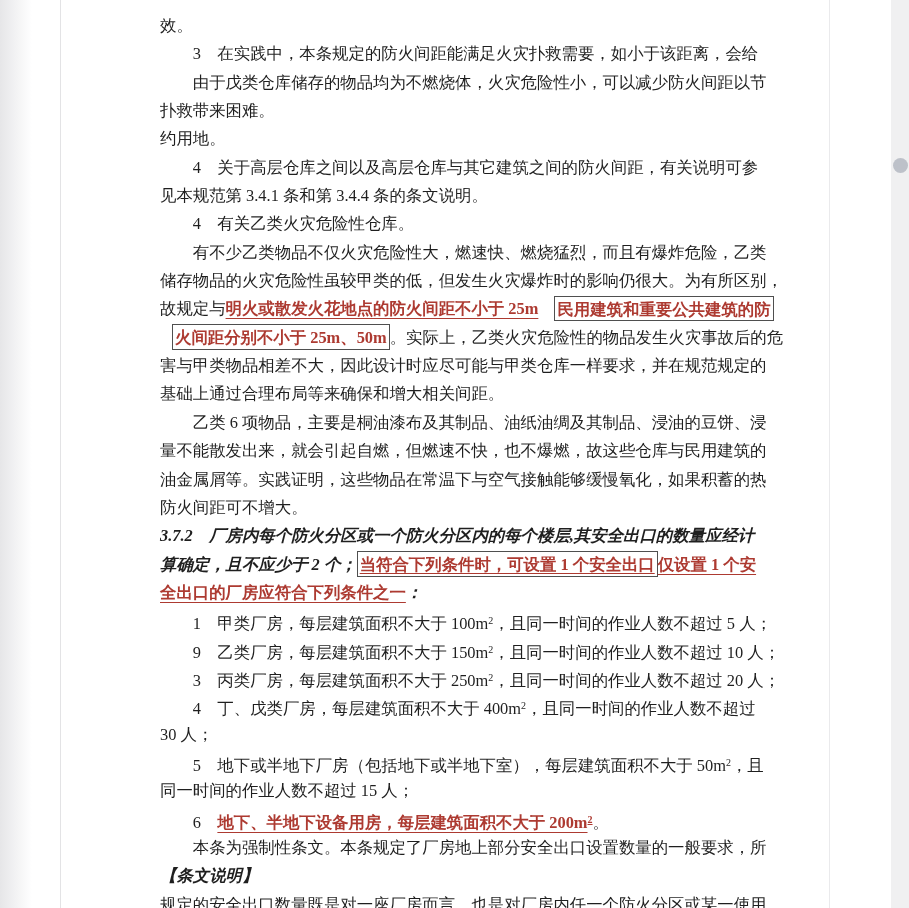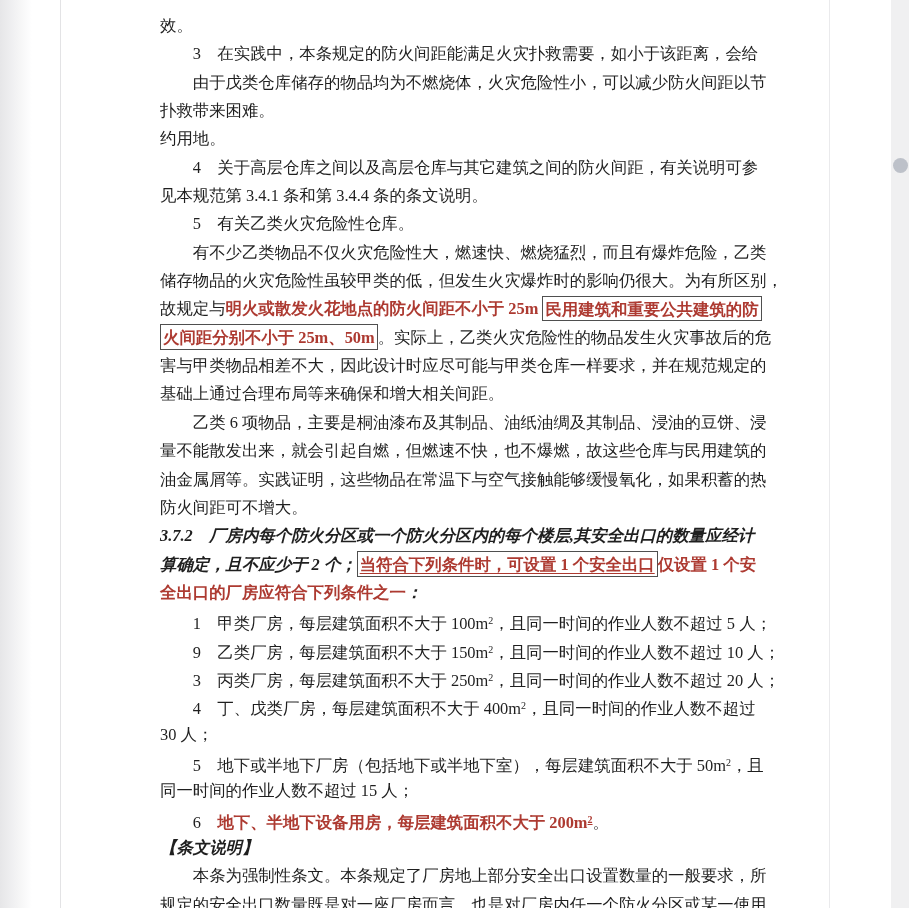--- a/index.html
+++ b/index.html
@@ -29,25 +29,25 @@
   .content{
     position:absolute;left:99px;top:12px;width:580px;
     font-size:16.4px;color:var(--ink);
   }
   .line{
     height:28.35px;line-height:28.35px;white-space:pre;
   }
   .sb{font-weight:700;font-style:italic;}
   .sr{
     color:var(--red);font-weight:600;
-    text-underline-offset:4px;text-decoration-thickness:1.4px;text-align:center;
+    text-decoration:underline;text-underline-offset:4px;text-decoration-thickness:1.4px;text-align:center;
   }
   .srx{
     color:var(--red);font-weight:600;
-    border:1.4px solid var(--boxb);padding:2.5px 2px 2px 2px;
+    border:1.4px solid var(--boxb);padding:2.5px 2px 2px 2px;margin-left:12px;
   }
   .srxu{
     color:var(--red);font-weight:600;
     border:1.4px solid var(--boxb);padding:2.5px 2px 2px 2px;
     text-decoration:underline;text-underline-offset:3px;text-decoration-thickness:1.3px;
   }
   .ssup{font-size:10px;vertical-align:5px;}
   .srsup{
     font-size:10px;vertical-align:5px;color:var(--red);font-weight:600;
     text-decoration:underline;text-decoration-thickness:1px;
@@ -68,21 +68,21 @@
 
 <div class="page">
   <div class="content">
       <div class="line"><span>效。</span></div>
       <div class="line"><span>　　3　在实践中，本条规定的防火间距能满足火灾扑救需要，如小于该距离，会给</span></div>
       <div class="line"><span>　　由于戊类仓库储存的物品均为不燃烧体，火灾危险性小，可以减少防火间距以节</span></div>
       <div class="line"><span>扑救带来困难。</span></div>
       <div class="line"><span>约用地。</span></div>
       <div class="line"><span>　　4　关于高层仓库之间以及高层仓库与其它建筑之间的防火间距，有关说明可参</span></div>
       <div class="line"><span>见本规范第 3.4.1 条和第 3.4.4 条的条文说明。</span></div>
-      <div class="line"><span>　　5　有关乙类火灾危险性仓库。</span></div>
+      <div class="line"><span>　　4　有关乙类火灾危险性仓库。</span></div>
       <div class="line"><span>　　有不少乙类物品不仅火灾危险性大，燃速快、燃烧猛烈，而且有爆炸危险，乙类</span></div>
       <div class="line"><span>储存物品的火灾危险性虽较甲类的低，但发生火灾爆炸时的影响仍很大。为有所区别，</span></div>
       <div class="line"><span>故规定与</span><span class="sr">明火或散发火花地点的防火间距不小于 25m</span><span> </span><span class="srx">民用建筑和重要公共建筑的防</span></div>
       <div class="line"><span class="srx">火间距分别不小于 25m、50m</span><span>。实际上，乙类火灾危险性的物品发生火灾事故后的危</span></div>
       <div class="line"><span>害与甲类物品相差不大，因此设计时应尽可能与甲类仓库一样要求，并在规范规定的</span></div>
       <div class="line"><span>基础上通过合理布局等来确保和增大相关间距。</span></div>
       <div class="line"><span>　　乙类 6 项物品，主要是桐油漆布及其制品、油纸油绸及其制品、浸油的豆饼、浸</span></div>
       <div class="line"><span>量不能散发出来，就会引起自燃，但燃速不快，也不爆燃，故这些仓库与民用建筑的</span></div>
       <div class="line"><span>油金属屑等。实践证明，这些物品在常温下与空气接触能够缓慢氧化，如果积蓄的热</span></div>
       <div class="line"><span>防火间距可不增大。</span></div>
@@ -90,21 +90,21 @@
       <div class="line"><span class="sb">算确定，且不应少于 2 个；</span><span class="srxu">当符合下列条件时，可设置 1 个安全出口</span><span class="sr">仅设置 1 个安</span></div>
       <div class="line"><span class="sr">全出口的厂房应符合下列条件之一</span><span class="sb">：</span></div>
       <div class="line"><span>　　1　甲类厂房，每层建筑面积不大于 100m</span><span class="ssup">2</span><span>，且同一时间的作业人数不超过 5 人；</span></div>
       <div class="line"><span>　　9　乙类厂房，每层建筑面积不大于 150m</span><span class="ssup">2</span><span>，且同一时间的作业人数不超过 10 人；</span></div>
       <div class="line"><span>　　3　丙类厂房，每层建筑面积不大于 250m</span><span class="ssup">2</span><span>，且同一时间的作业人数不超过 20 人；</span></div>
       <div class="line"><span>　　4　丁、戊类厂房，每层建筑面积不大于 400m</span><span class="ssup">2</span><span>，且同一时间的作业人数不超过</span></div>
       <div class="line"><span>30 人；</span></div>
       <div class="line"><span>　　5　地下或半地下厂房（包括地下或半地下室），每层建筑面积不大于 50m</span><span class="ssup">2</span><span>，且</span></div>
       <div class="line"><span>同一时间的作业人数不超过 15 人；</span></div>
       <div class="line"><span>　　6　</span><span class="sr">地下、半地下设备用房，每层建筑面积不大于 200m</span><span class="srsup">2</span><span>。</span></div>
+      <div class="line"><span>　　本条为强制性条文。本条规定了厂房地上部分安全出口设置数量的一般要求，所</span></div>
       <div class="line"><span class="sb">【条文说明】</span></div>
-      <div class="line"><span>　　本条为强制性条文。本条规定了厂房地上部分安全出口设置数量的一般要求，所</span></div>
       <div class="line"><span>规定的安全出口数量既是对一座厂房而言，也是对厂房内任一个防火分区或某一使用</span></div>
     </div>
 </div>
 
 <div class="scroll-track">
   <div class="scroll-thumb"></div>
 </div>
 
 </body></html>

